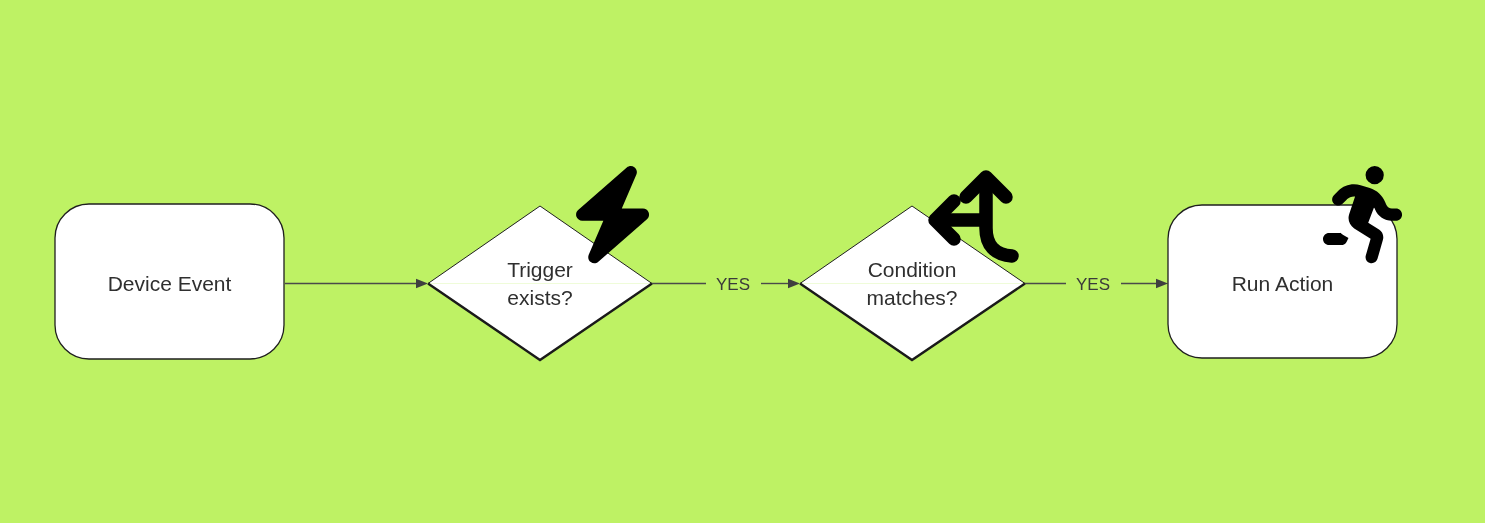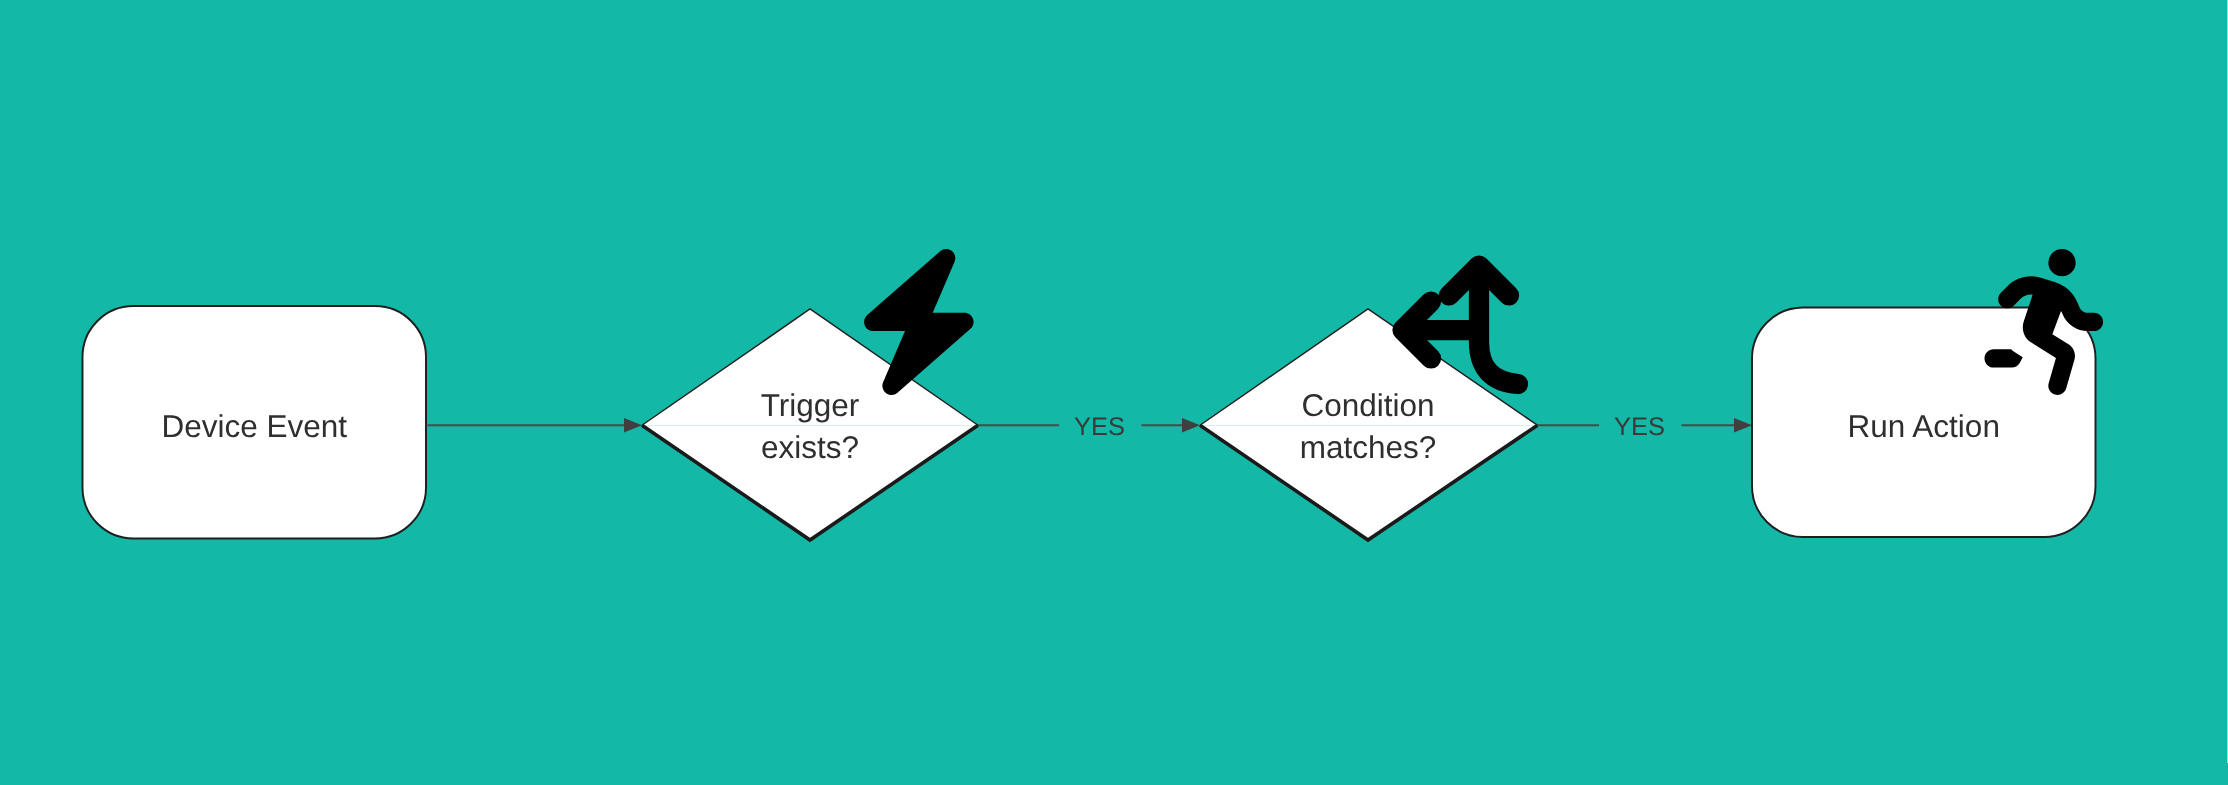--- a/index.html
+++ b/index.html
@@ -4,21 +4,21 @@
 <style>
   html, body {
     margin: 0;
     padding: 0;
     background: #ffffff;
   }
   .canvas-wrap {
     position: relative;
     width: 1485px;
     height: 523px;
-    background: #14b8a6;
+    background: #bef264;
     overflow: hidden;
     font-family: "Liberation Sans", sans-serif;
     text-align: right;
   }
   svg text {
     font-family: "Liberation Sans", "DejaVu Sans", sans-serif;
   }
   .node-label {
     font-size: 21px;
     fill: #2f2f2f;

